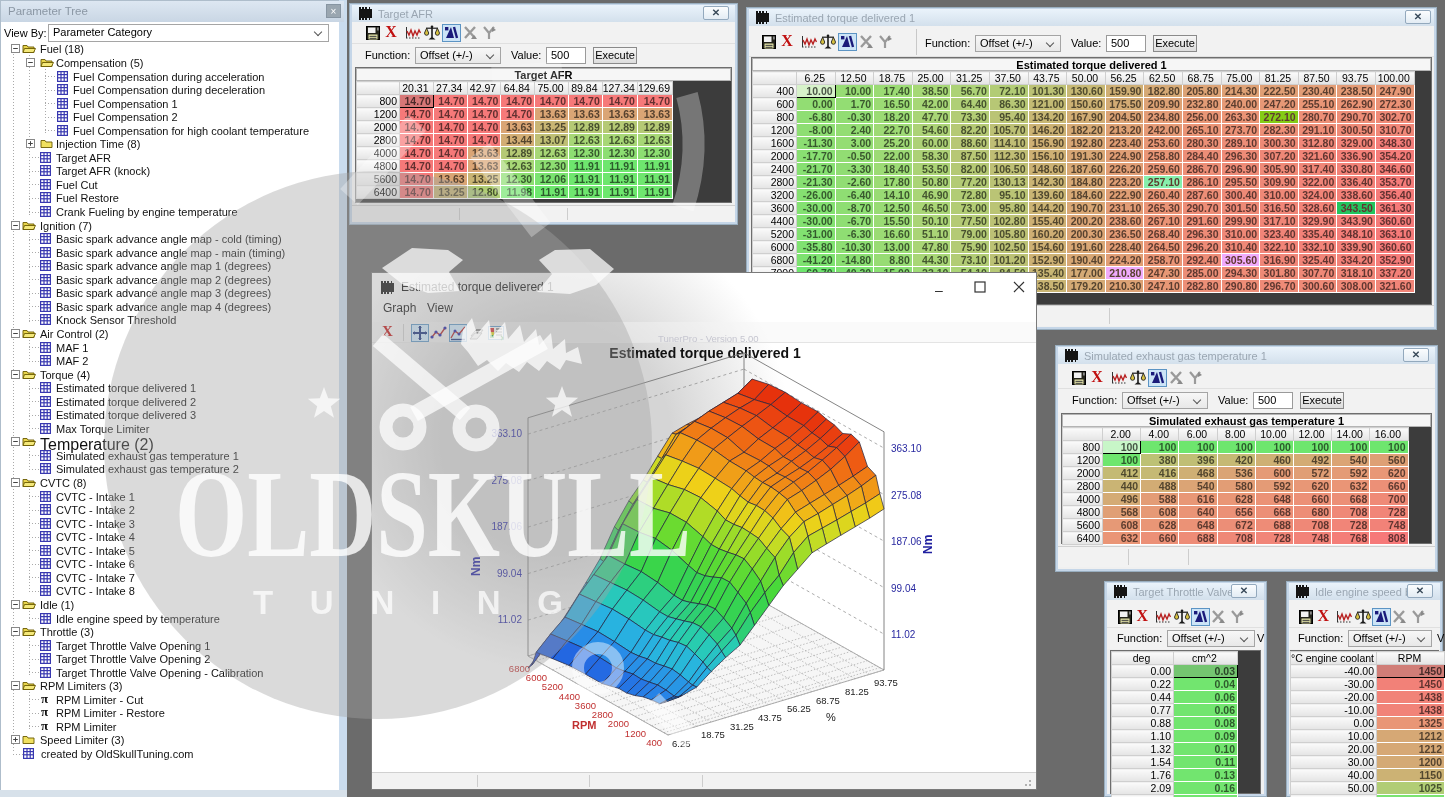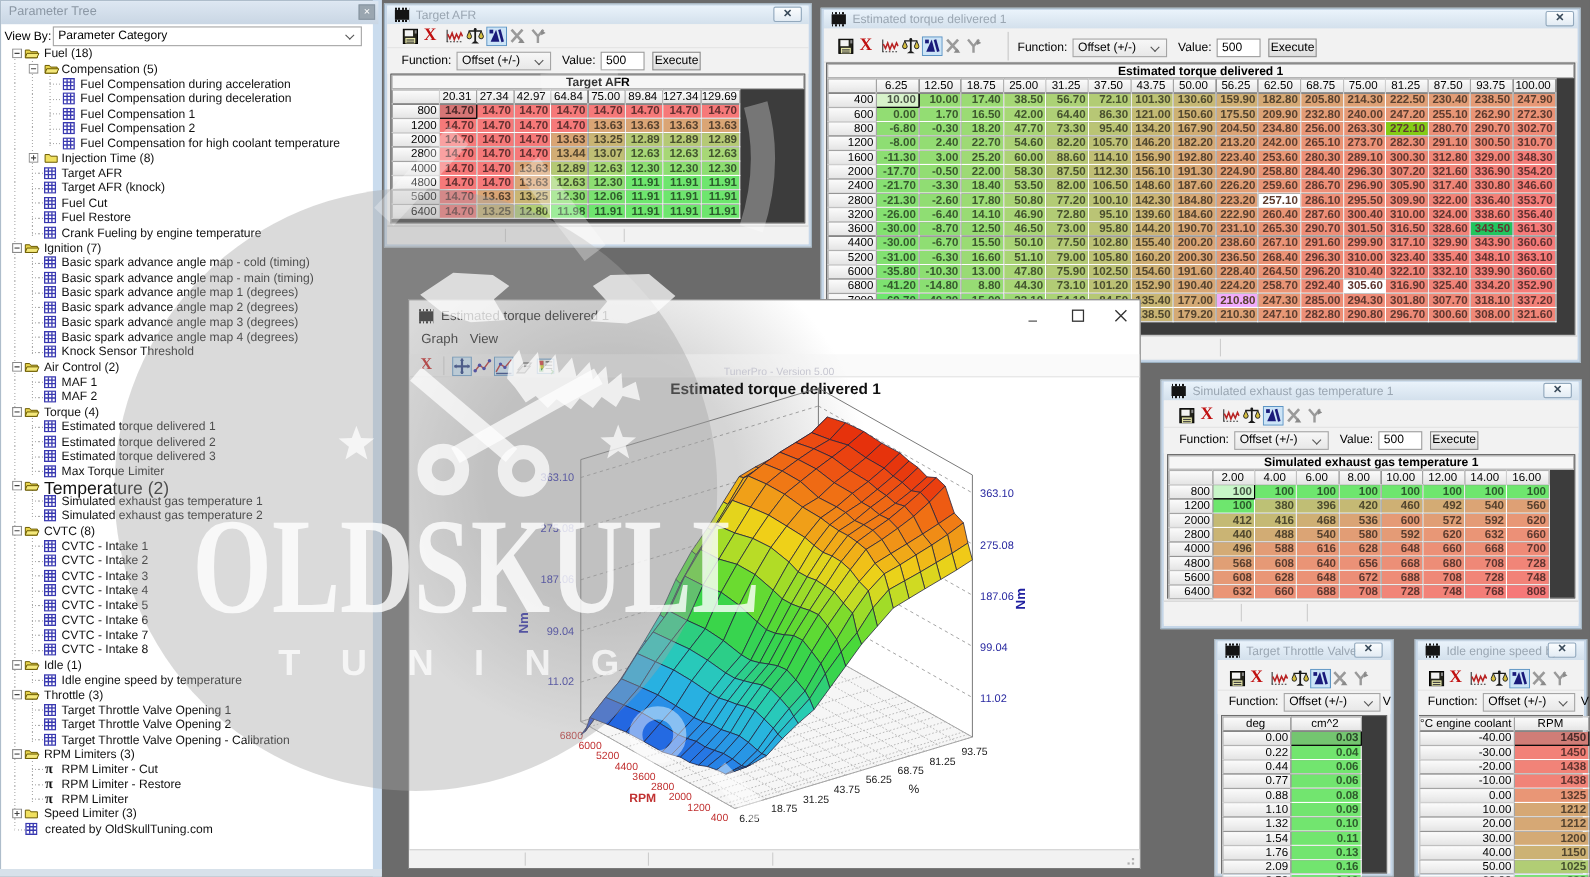--- a/index.html
+++ b/index.html
@@ -887,25 +887,25 @@
         <td style="background:#f28278;color:#613430">330.80</td>
         <td style="background:#f47e78;color:#623230">346.60</td>
       </tr>
       <tr style="height:11.55px">
         <td class="rh">2800</td>
         <td style="background:#87e072;color:#365a2e">-21.30</td>
         <td style="background:#91dd73;color:#3a582e">-2.60</td>
         <td style="background:#9bdb74;color:#3e582e">17.80</td>
         <td style="background:#aad476;color:#44552f">50.80</td>
         <td style="background:#b3cb75;color:#48512f">77.20</td>
-        <td style="background:#bbc375;color:#4b4e2f">100.10</td>
+        <td style="background:#bbc375;color:#4b4e2f">130.13</td>
         <td style="background:#cab474;color:#51482e">142.30</td>
         <td style="background:#d6a875;color:#56432f">184.80</td>
         <td style="background:#e09f75;color:#5a402f">223.20</td>
-        <td style="background:#ffffff;color:#5d3c2f">257.10</td>
+        <td style="background:#86efac;color:#5d3c2f">257.10</td>
         <td style="background:#ed8e77;color:#5f3930">286.10</td>
         <td style="background:#ee8c77;color:#5f3830">295.50</td>
         <td style="background:#ef8877;color:#603630">309.90</td>
         <td style="background:#f18478;color:#603530">322.00</td>
         <td style="background:#f38178;color:#613430">336.40</td>
         <td style="background:#f57c79;color:#623230">353.70</td>
       </tr>
       <tr style="height:11.55px">
         <td class="rh">3200</td>
         <td style="background:#85e071;color:#355a2d">-26.00</td>
@@ -1007,21 +1007,21 @@
         <td style="background:#8adf72;color:#37592e">-14.80</td>
         <td style="background:#97dc74;color:#3c582e">8.80</td>
         <td style="background:#a8d676;color:#43562f">44.30</td>
         <td style="background:#b2cc75;color:#47522f">73.10</td>
         <td style="background:#bcc275;color:#4b4e2f">101.20</td>
         <td style="background:#cdb174;color:#52472e">152.90</td>
         <td style="background:#d7a775;color:#56432f">190.40</td>
         <td style="background:#e09e75;color:#5a3f2f">224.20</td>
         <td style="background:#e99576;color:#5d3c2f">258.70</td>
         <td style="background:#ed8c77;color:#5f3830">292.40</td>
-        <td style="background:#ffffff;color:#603730">305.60</td>
+        <td style="background:#f0abfc;color:#603730">305.60</td>
         <td style="background:#f08678;color:#603630">316.90</td>
         <td style="background:#f18478;color:#603530">325.40</td>
         <td style="background:#f28178;color:#613430">334.20</td>
         <td style="background:#f57c79;color:#623230">352.90</td>
       </tr>
       <tr style="height:11.55px">
         <td class="rh">7000</td>
         <td style="background:#6ee66e;color:#2c5c2c">-69.70</td>
         <td style="background:#7de270;color:#325a2d">-40.30</td>
         <td style="background:#8adf72;color:#37592e">-15.00</td>

